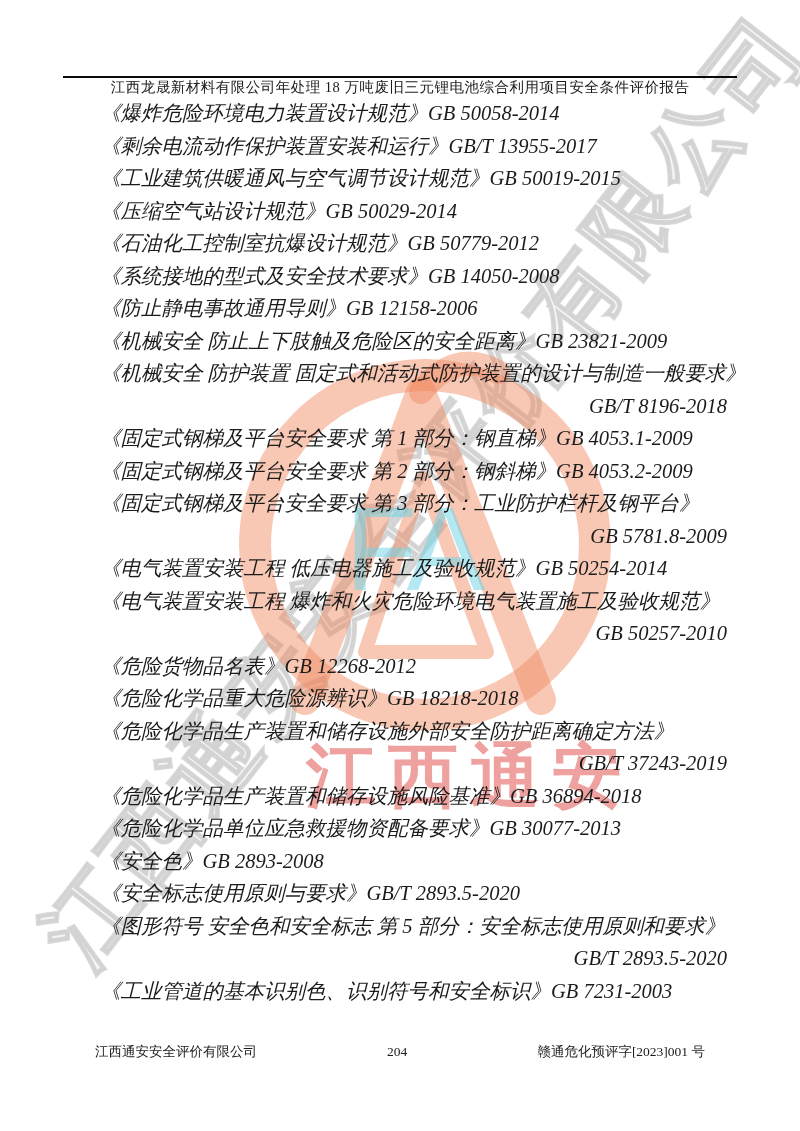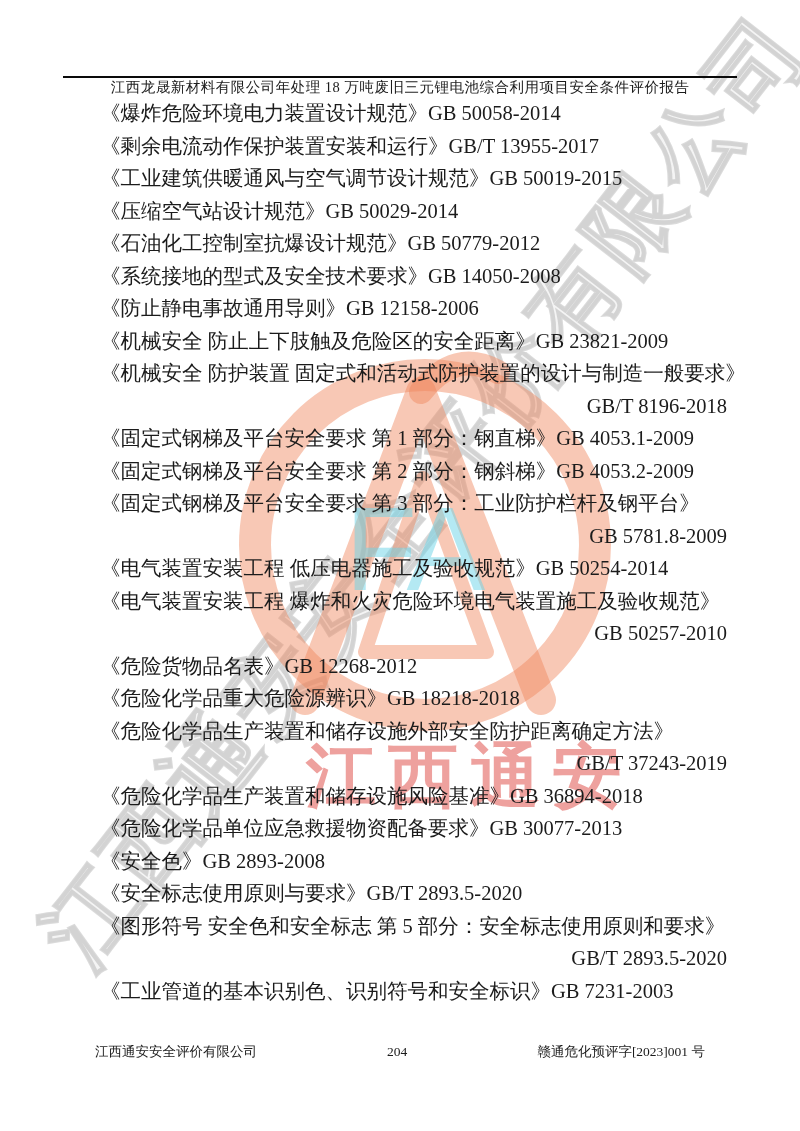--- a/index.html
+++ b/index.html
@@ -44,21 +44,21 @@
     position:absolute;left:63px;right:63px;top:46px;
     text-align:center;font-size:14.5px;letter-spacing:0.5px;
     white-space:nowrap;
     margin-top:32px;
   }
   .hdr-rule{
     position:absolute;left:63px;right:63px;top:76px;
     border-bottom:2px solid #0a0a0a;height:0;
   }
   .std-list{
-    position:absolute;left:100px;right:73px;top:97px;
+    position:absolute;left:100px;right:73px;top:97px;font-style:italic;
   }
   .std-line{
     height:32.5px;line-height:32.5px;
     font-size:20.5px;white-space:nowrap;
     text-align:left;
   }
   .std-line.right{text-align:right;}
   .ftr{
     position:absolute;left:95px;right:95px;top:1043px;
     display:flex;justify-content:space-between;align-items:baseline;

